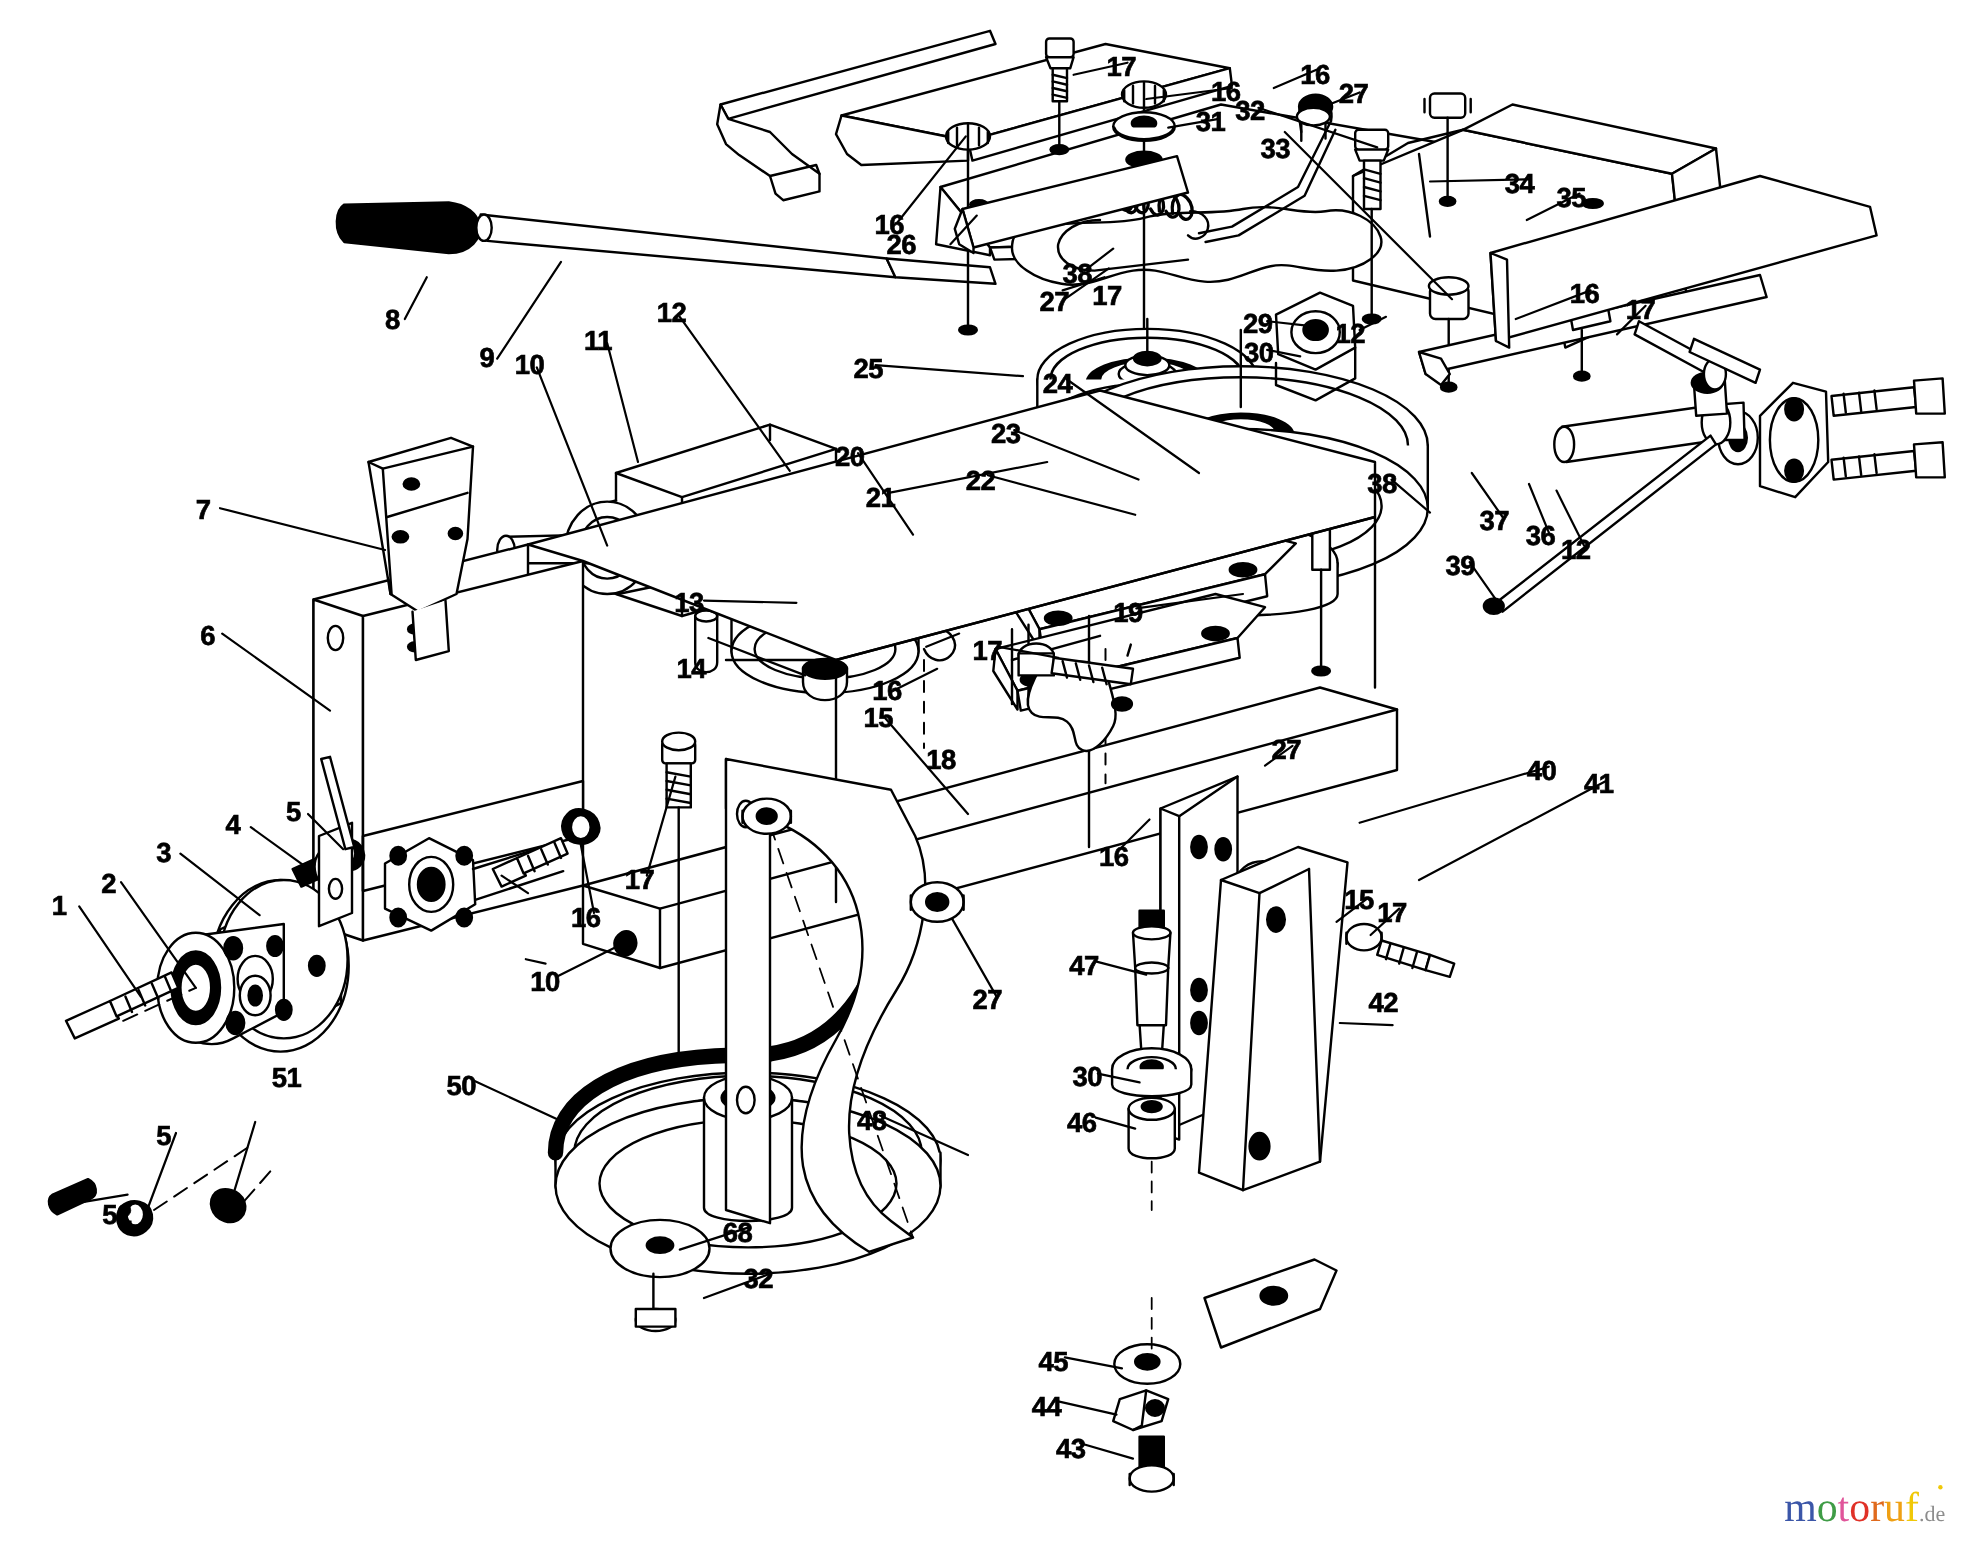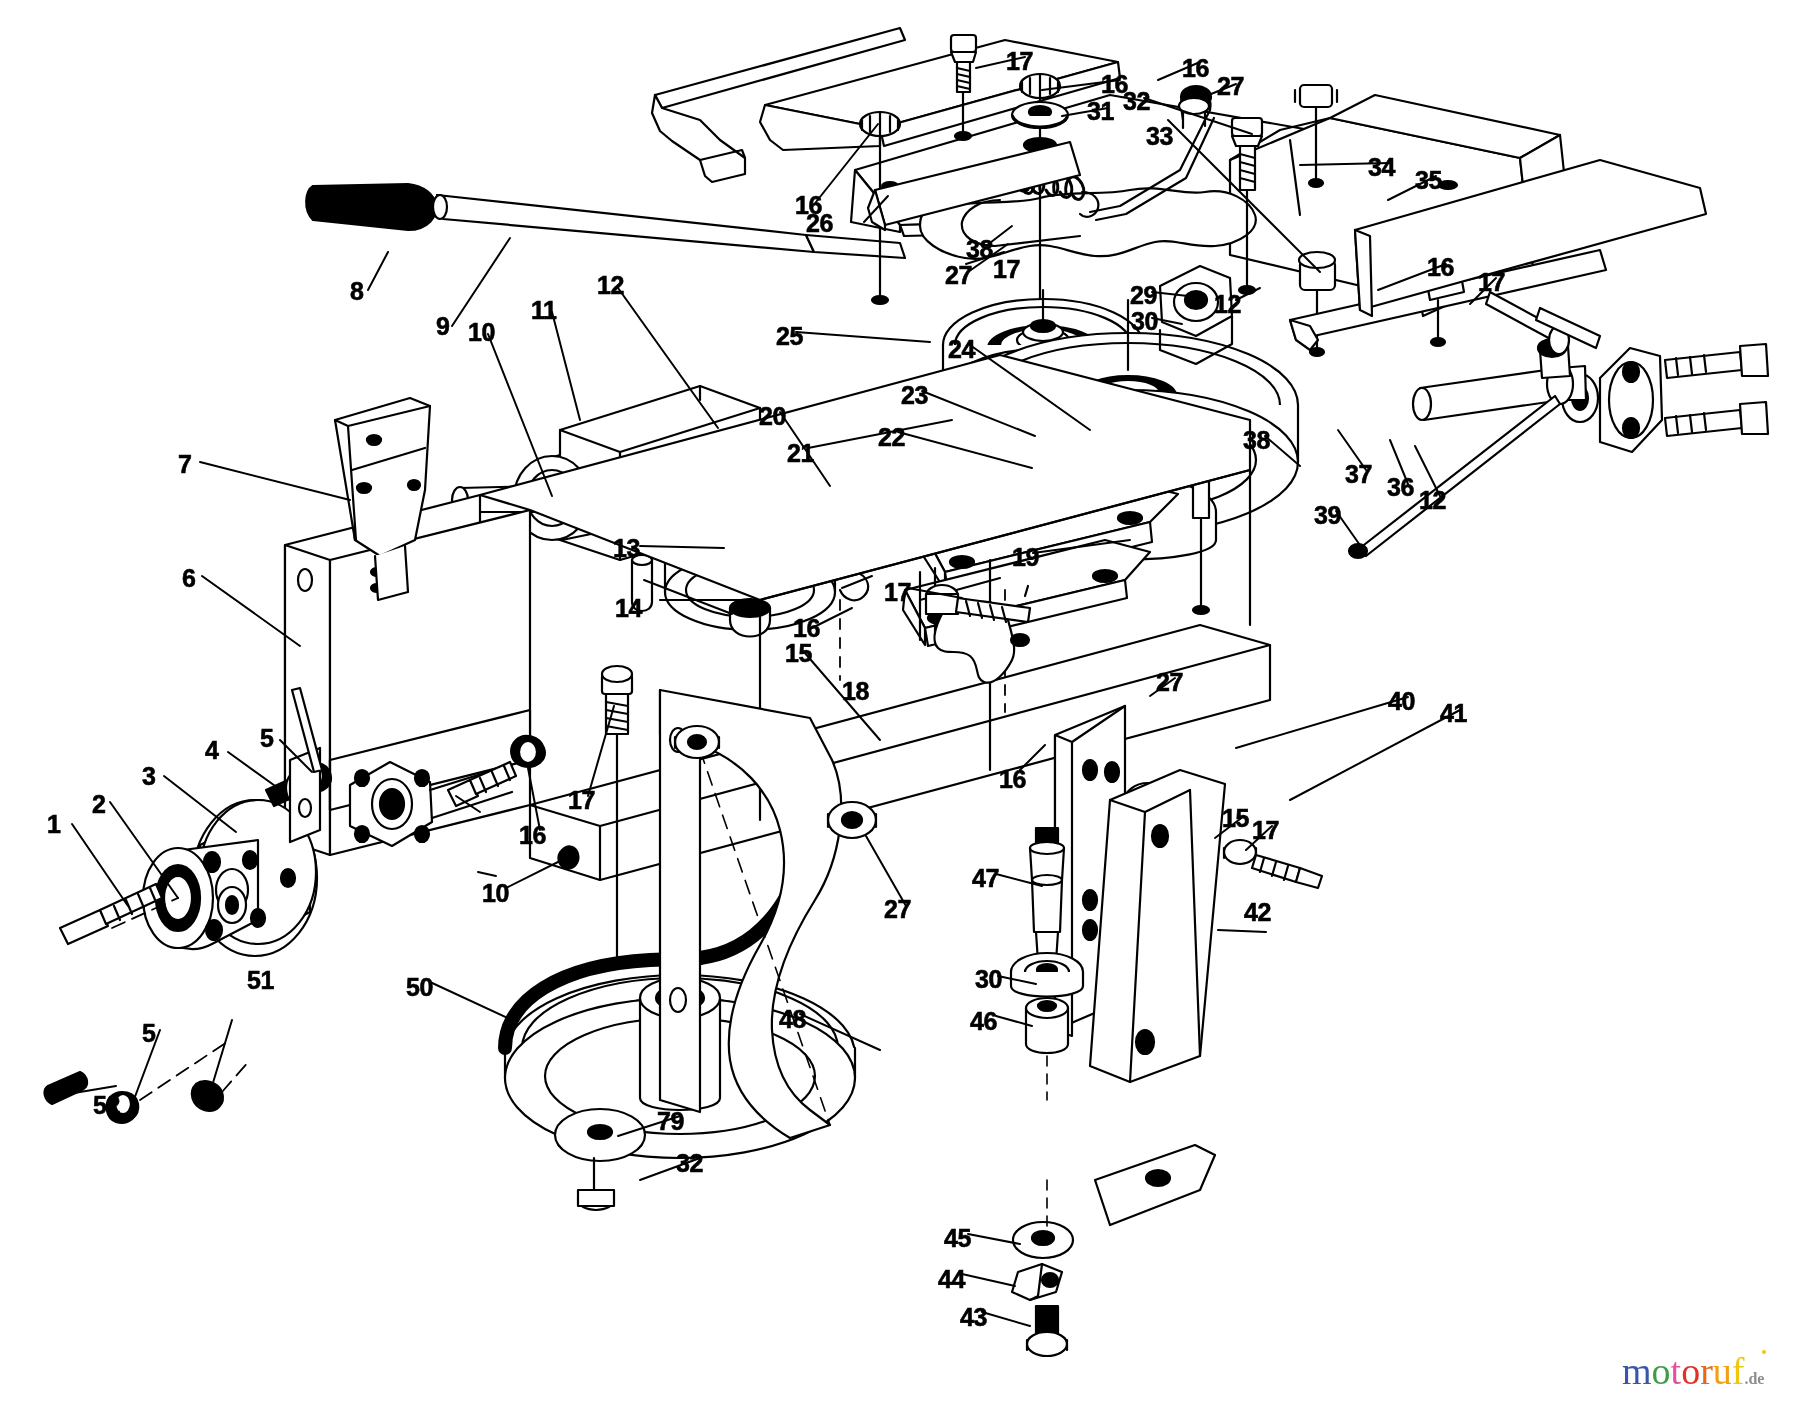--- a/index.html
+++ b/index.html
@@ -30,21 +30,21 @@
   #watermark{
     position:absolute;
     left:1622px;top:1352px;
     font-family:"Liberation Serif",serif;
     font-size:38px;
     line-height:1;
     white-space:nowrap;
     user-select:none;
   }
   #watermark .l{font-weight:400;}
-  #watermark .tld{font-size:16px;color:#8d8d8d;letter-spacing:0px;font-weight:bold;}
+  #watermark .tld{font-size:20px;color:#8d8d8d;letter-spacing:0px;}
   #watermark .dot{
     position:absolute;left:140px;top:-2px;
     width:4px;height:4px;border-radius:50%;
   }
 </style>
 </head>
 <body>
 
 <div id="stage">
 
@@ -751,21 +751,21 @@
   <div class="callout" style="left:1314px;top:503px;">39</div>
   <div class="callout" style="left:1388px;top:689px;">40</div>
   <div class="callout" style="left:1440px;top:701px;">41</div>
   <div class="callout" style="left:1244px;top:900px;">42</div>
   <div class="callout" style="left:960px;top:1305px;text-align:center;">43</div>
   <div class="callout" style="left:938px;top:1267px;">44</div>
   <div class="callout" style="left:944px;top:1226px;">45</div>
   <div class="callout" style="left:970px;top:1009px;">46</div>
   <div class="callout" style="left:972px;top:866px;">47</div>
   <div class="callout" style="left:779px;top:1007px;">48</div>
-  <div class="callout" style="left:657px;top:1109px;">79</div>
+  <div class="callout" style="left:657px;top:1109px;">68</div>
   <div class="callout" style="left:406px;top:975px;">50</div>
 
   <div id="watermark">
     <span class="dot" style="background: rgb(240, 200, 8);"></span>
     <span class="l" style="color: rgb(59, 86, 168);">m</span><span class="l" style="color: rgb(63, 156, 70);">o</span><span class="l" style="color: rgb(224, 85, 154);">t</span><span class="l" style="color: rgb(224, 49, 39);">o</span><span class="l" style="color: rgb(224, 106, 29);">r</span><span class="l" style="color: rgb(239, 160, 20);">u</span><span class="l" style="color: rgb(240, 200, 8);">f</span><span class="tld" style="color: rgb(141, 141, 141);">.de</span>
   </div>
 
 </div>
 
 </body></html>

